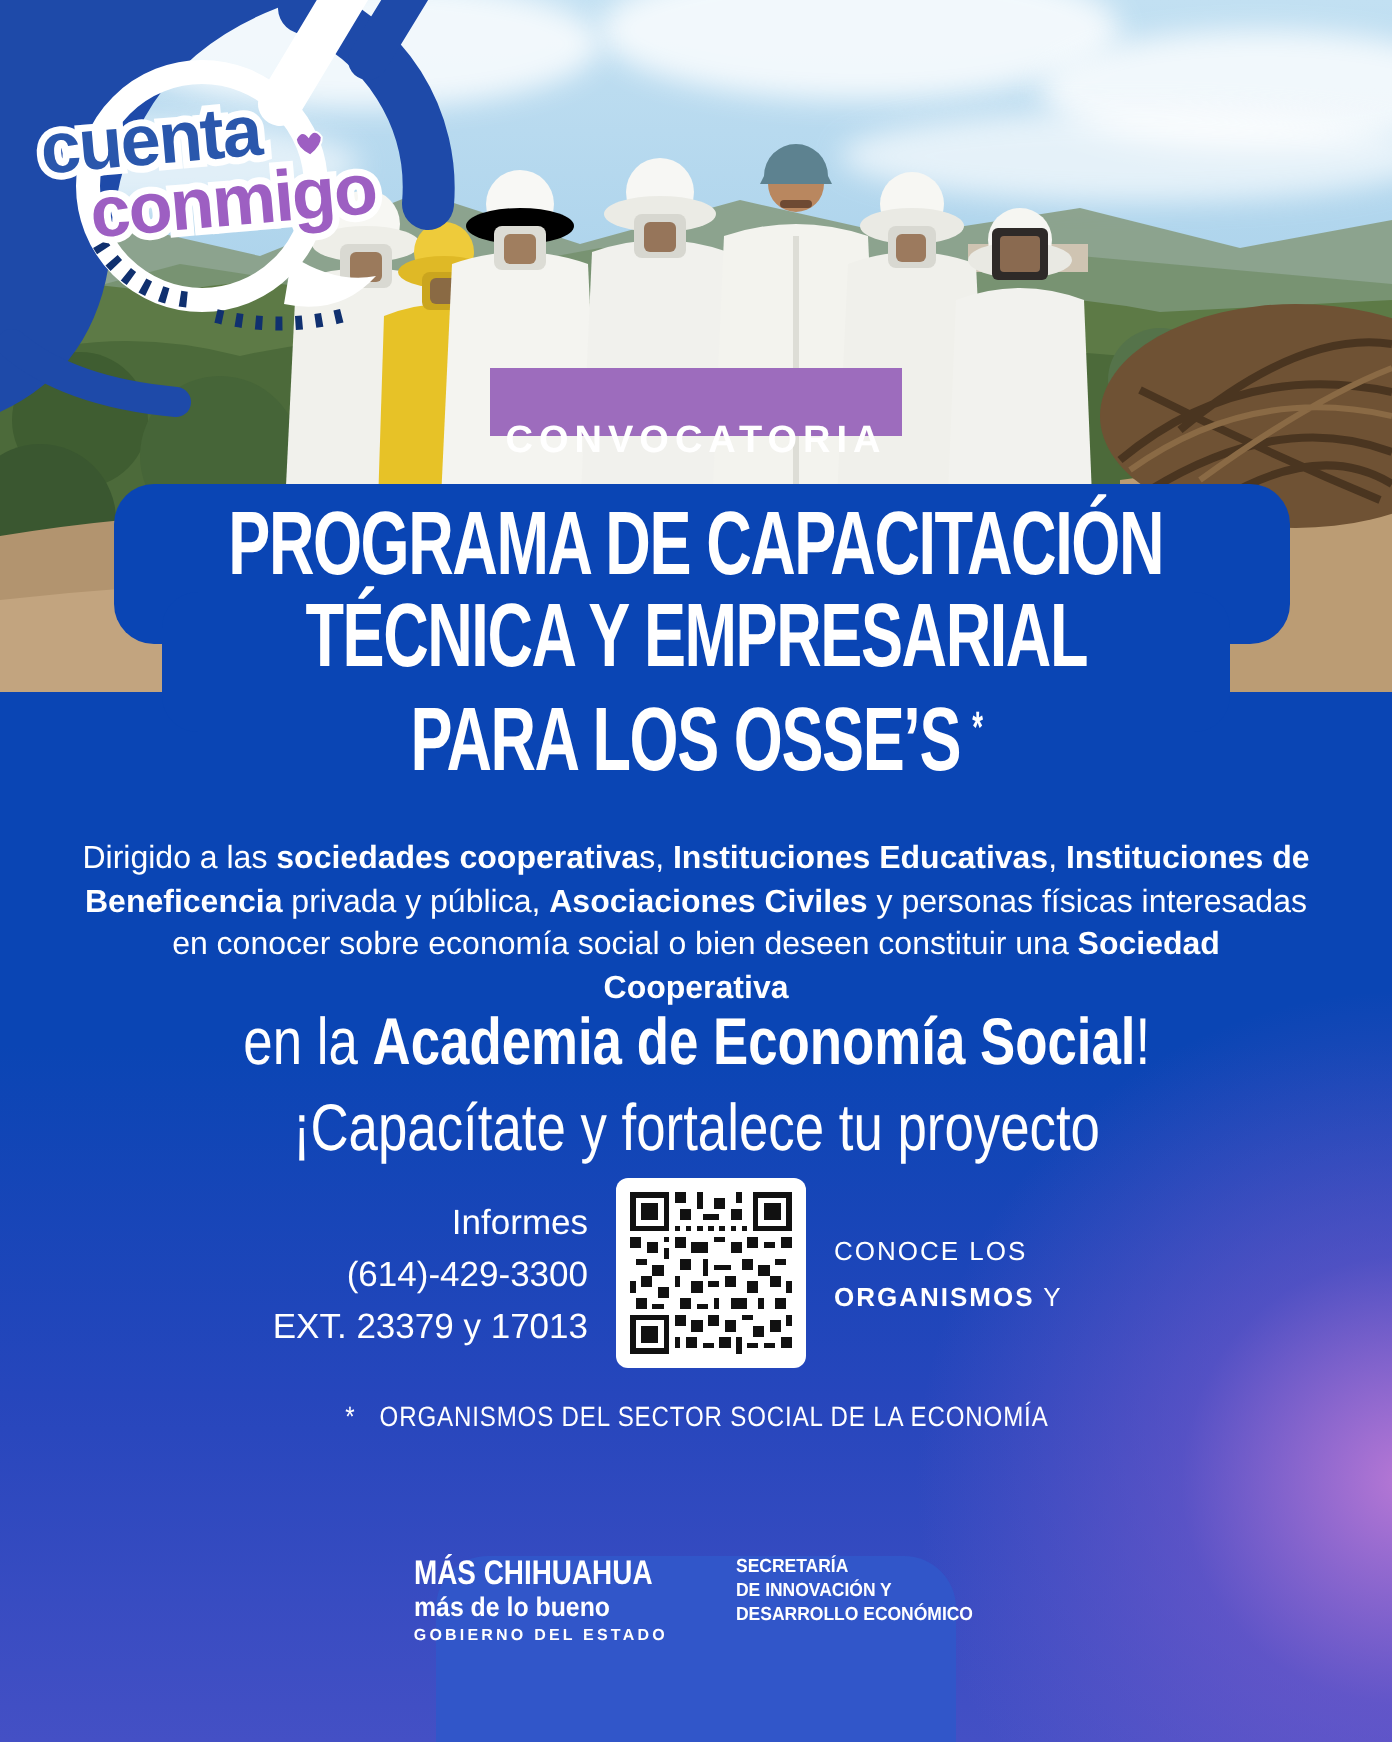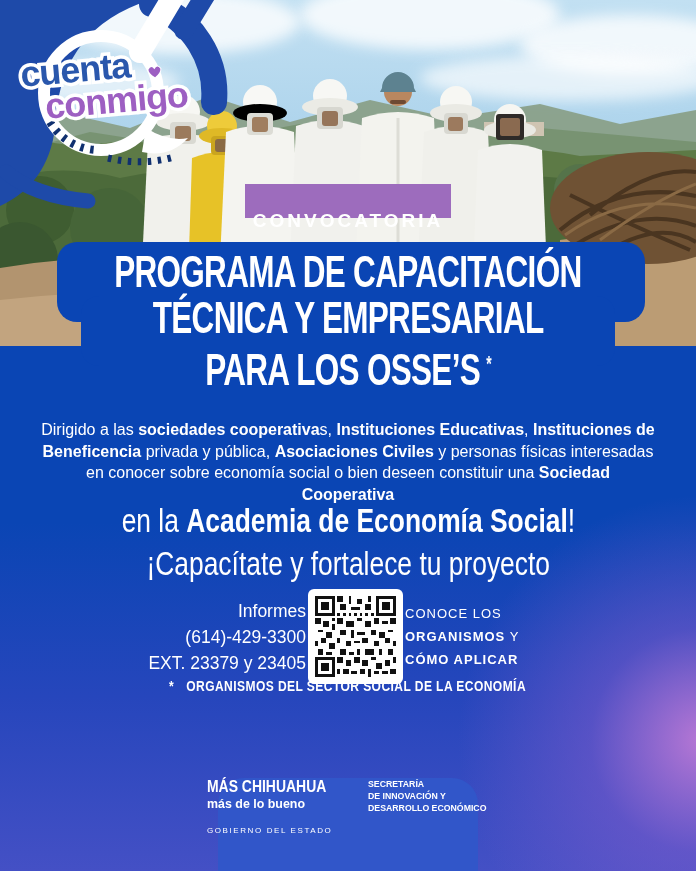--- a/index.html
+++ b/index.html
@@ -31,37 +31,37 @@
   
   .audience{position:absolute;left:38px;top:403px;width:620px;text-align:center;color:#fff;
     font-size:16px;line-height:21.5px;font-weight:400;}
   .audience .b{font-weight:bold;}
   
   .cta{position:absolute;left:0;top:499px;width:696px;text-align:center;color:#fff;}
   .cta .line{display:block;font-size:33px;line-height:43px;font-weight:500;white-space:nowrap;}
   .cta .line>span.w{display:inline-block;transform:scaleX(0.8);transform-origin:center;}
   .cta .b{font-weight:bold;}
   
-  .contact-row{position:absolute;left:0;top:589px;width:696px;display:flex;justify-content:center;align-items:center;gap:2px;}
+  .contact-row{position:absolute;left:0;top:589px;width:696px;display:flex;justify-content:center;align-items:center;gap:14px;}
   .contact-info{width:185px;text-align:right;color:#fff;font-size:17.5px;line-height:26px;}
   .qr-box{width:95px;height:95px;background:#fff;border-radius:6px;padding:7px;}
   .know{width:170px;text-align:left;color:#fff;font-size:13px;line-height:23px;letter-spacing:1px;}
   .know .b{font-weight:bold;}
   
-  .footnote{position:absolute;left:0;top:678px;width:696px;text-align:center;color:#fff;
-    font-size:14px;font-weight:bold;}
+  .footnote{position:absolute;left:0;top:700px;width:696px;text-align:center;color:#fff;
+    font-size:14px;font-weight:normal;}
   .footnote .inner{display:inline-block;transform:scaleX(0.86);letter-spacing:0.5px;}
   .footnote .ast{margin-right:14px;}
   
   .footer-panel{position:absolute;left:218px;top:778px;width:260px;height:93px;
     background:#3156c9;border-radius:26px 26px 0 0;display:flex;justify-content:center;gap:8px;}
   .brand{color:#fff;line-height:1;}
   .brand .l1{display:block;font-weight:bold;font-size:17px;white-space:nowrap;transform:scaleX(0.82);transform-origin:left;}
   .brand .l2{display:block;font-weight:bold;font-size:13.5px;margin-top:2px;white-space:nowrap;transform:scaleX(0.92);transform-origin:left;}
-  .brand .l3{display:block;font-weight:normal;font-size:8px;letter-spacing:1.6px;margin-top:16px;white-space:nowrap;}
+  .brand .l3{display:block;font-weight:bold;font-size:8px;letter-spacing:1.6px;margin-top:3px;white-space:nowrap;}
   .divider{width:3px;height:52px;border-radius:2px;background:linear-gradient(180deg,#c75fa8 0%,#eedbe8 40%,#ffffff 100%);}
   .dept{color:#fff;line-height:12px;}
   .dept span{display:block;font-weight:bold;font-size:9.5px;white-space:nowrap;transform:scaleX(0.92);transform-origin:left;}
 </style>
 </head>
 <body>
 
 <div class="poster">
 
   <div class="photo">
@@ -195,21 +195,21 @@
 
   <div class="cta">
     <span class="line"><span class="w"><span>en la </span><span class="b">Academia de Economía Social</span><span>!</span></span></span>
     <span class="line"><span class="w">¡Capacítate y fortalece tu proyecto</span></span>
   </div>
 
   <div class="contact-row">
     <div class="contact-info">
       <div>Informes</div>
       <div>(614)-429-3300</div>
-      <div>EXT. 23379 y 23405</div>
+      <div>EXT. 23379 y 17013</div>
     </div>
     <div class="qr-box">
       <svg width="81" height="81" viewBox="0 0 29 29" shape-rendering="crispEdges">
         <g fill="#111">
           <rect x="0" y="0" width="7" height="7"></rect>
             <rect x="22" y="0" width="7" height="7"></rect>
             <rect x="0" y="22" width="7" height="7"></rect>
         </g>
         <g fill="#fff">
           <rect x="1" y="1" width="5" height="5"></rect>
@@ -223,21 +223,20 @@
           <path d="M8 0h2v2H8zM12 0h1v3h-1zM15 1h2v2h-2zM19 0h1v2h-1zM9 3h2v2H9zM13 4h3v1h-3zM18 3h2v2h-2zM8 6h1v1h-1zM10 6h1v1h-1zM12 6h1v1h-1zM14 6h1v1h-1zM16 6h1v1h-1zM18 6h1v1h-1zM20 6h1v1h-1z"></path>
           <path d="M0 8h2v2H0zM3 9h2v2H3zM6 8h1v1H6zM6 10h1v2H6zM1 12h2v1H1zM4 13h2v2H4zM0 16h1v2H0zM2 15h2v2H2zM5 17h2v2H5zM1 19h2v2H1zM4 20h2v1H4z"></path>
           <path d="M8 8h2v2H8zM11 9h3v2h-3zM15 8h2v1h-2zM18 9h2v2h-2zM21 8h2v2h-2zM24 9h2v1h-2zM27 8h2v2h-2zM9 12h2v2H9zM13 12h1v3h-1zM15 13h3v1h-3zM20 12h2v2h-2zM23 13h2v2h-2zM26 12h2v1h-2zM8 15h1v2H8zM11 16h2v2h-2zM14 16h2v1h-2zM17 15h2v2h-2zM21 16h2v2h-2zM25 15h2v2h-2zM28 16h1v2h-1zM9 19h2v2H9zM12 20h2v1h-2zM15 19h1v2h-1zM18 19h3v2h-3zM23 19h1v2h-1zM26 19h2v2h-2z"></path>
           <path d="M8 22h2v2H8zM11 23h2v2h-2zM14 22h2v2h-2zM17 23h2v2h-2zM20 22h2v1h-2zM8 26h1v2H8zM10 26h2v2h-2zM13 27h2v1h-2zM16 26h2v2h-2zM19 26h1v3h-1zM21 27h2v1h-2zM22 24h2v2h-2zM25 23h2v2h-2zM28 22h1v2h-1zM24 27h2v1h-2zM27 26h2v2h-2z"></path>
         </g>
       </svg>
     </div>
     <div class="know">
       <div><span>CONOCE LOS</span></div>
       <div><span class="b">ORGANISMOS</span><span> Y</span></div>
-      <div><span class="b">CÓMO APLICAR</span></div>
     </div>
   </div>
 
   <div class="footnote">
     <span class="inner"><span class="ast">*</span><span>ORGANISMOS DEL SECTOR SOCIAL DE LA ECONOMÍA</span></span>
   </div>
 
   <div class="footer-panel">
     <svg width="32" height="38" viewBox="0 0 32 38">
       <path d="M16 1 C22 4 27 4 30 3 C31 14 31 26 16 37 C1 26 1 14 2 3 C5 4 10 4 16 1 Z" fill="none" stroke="#ffffff" stroke-width="2"></path>

